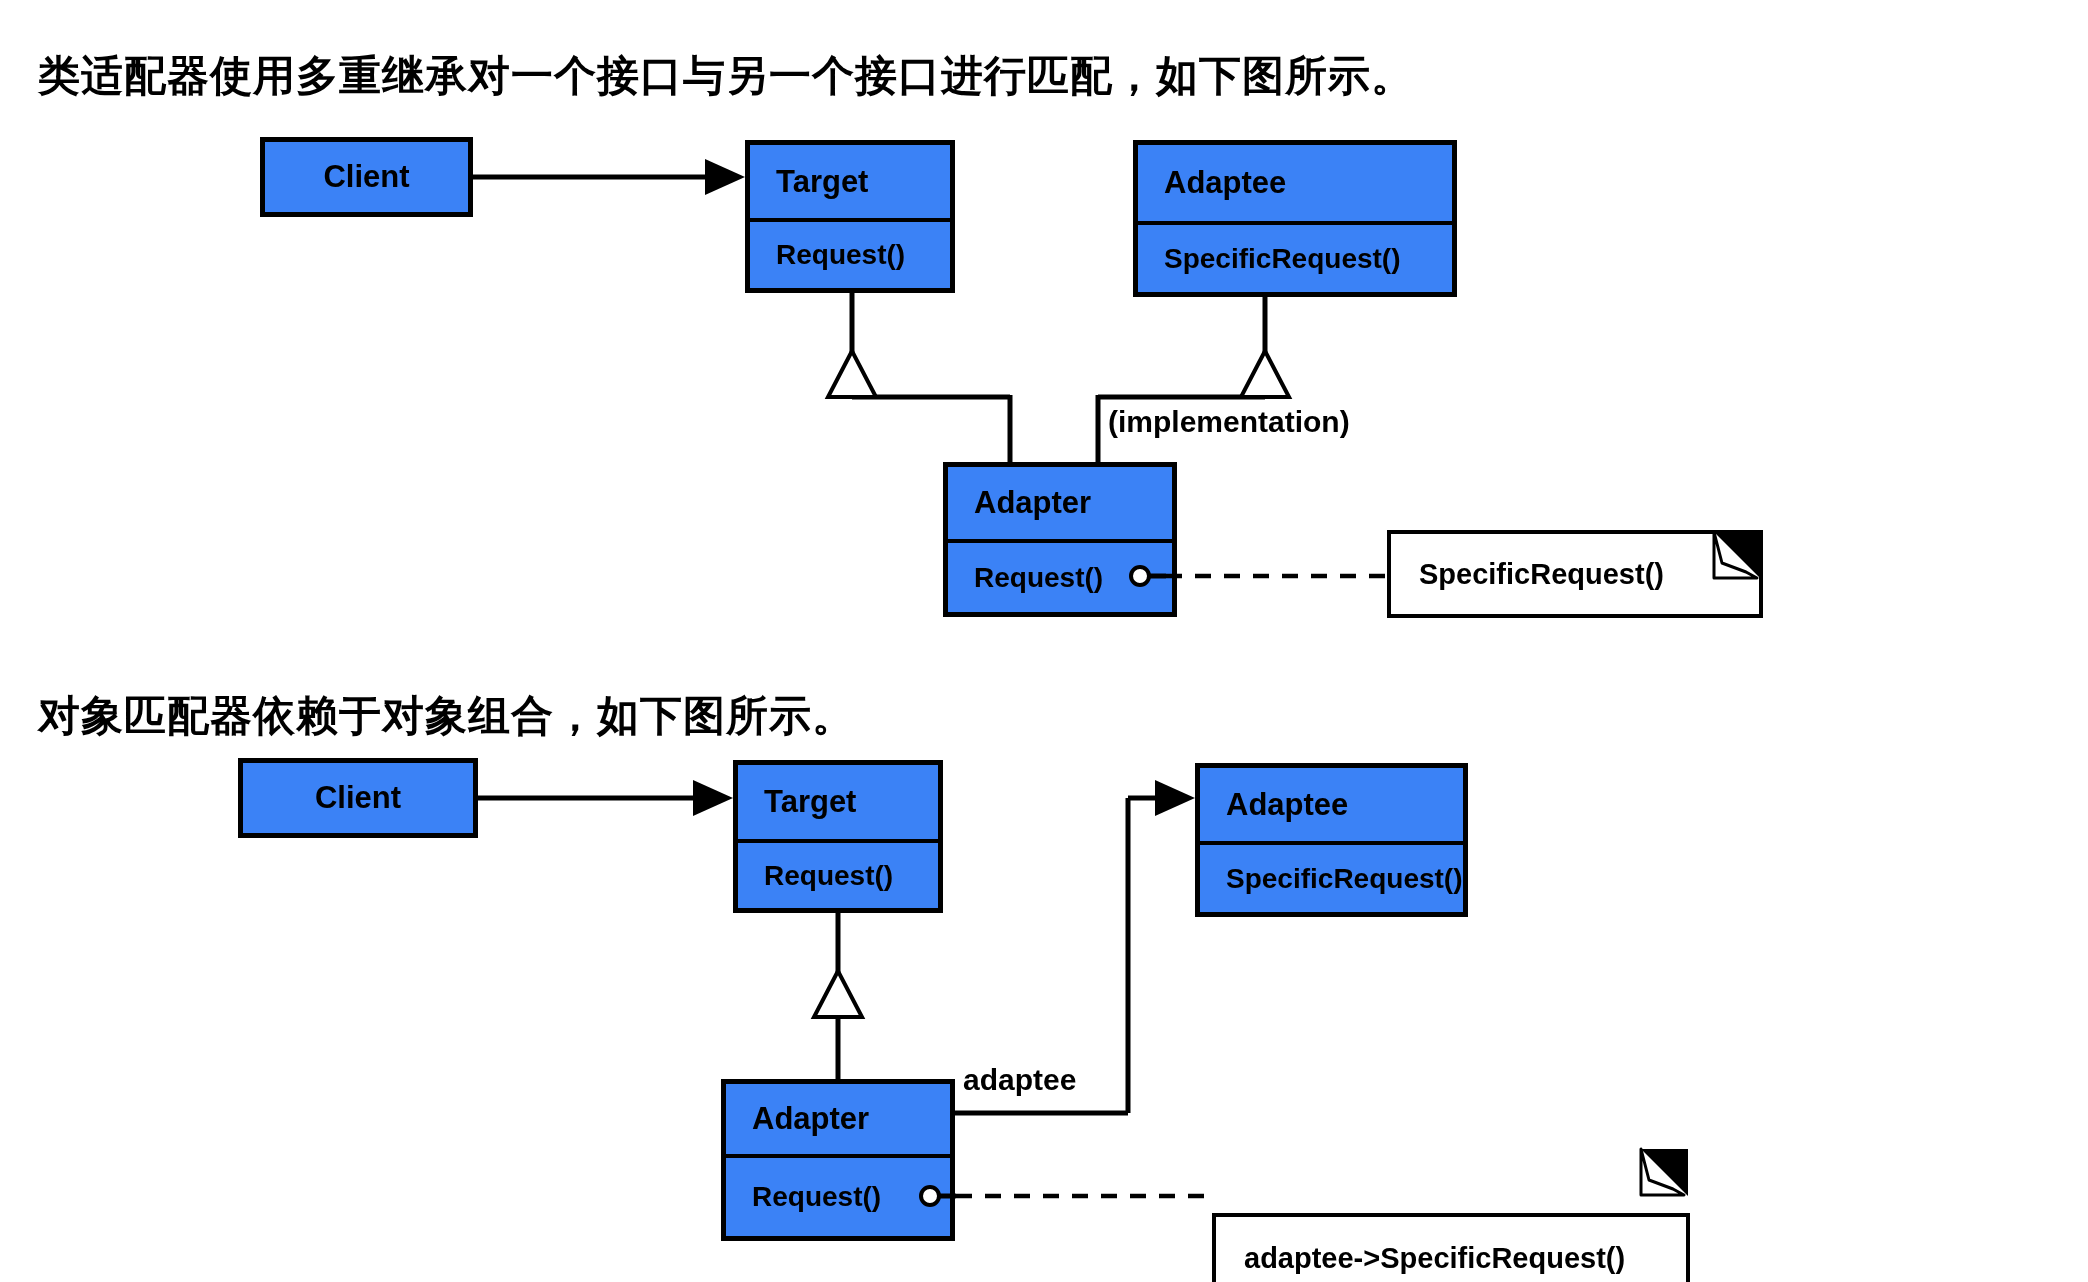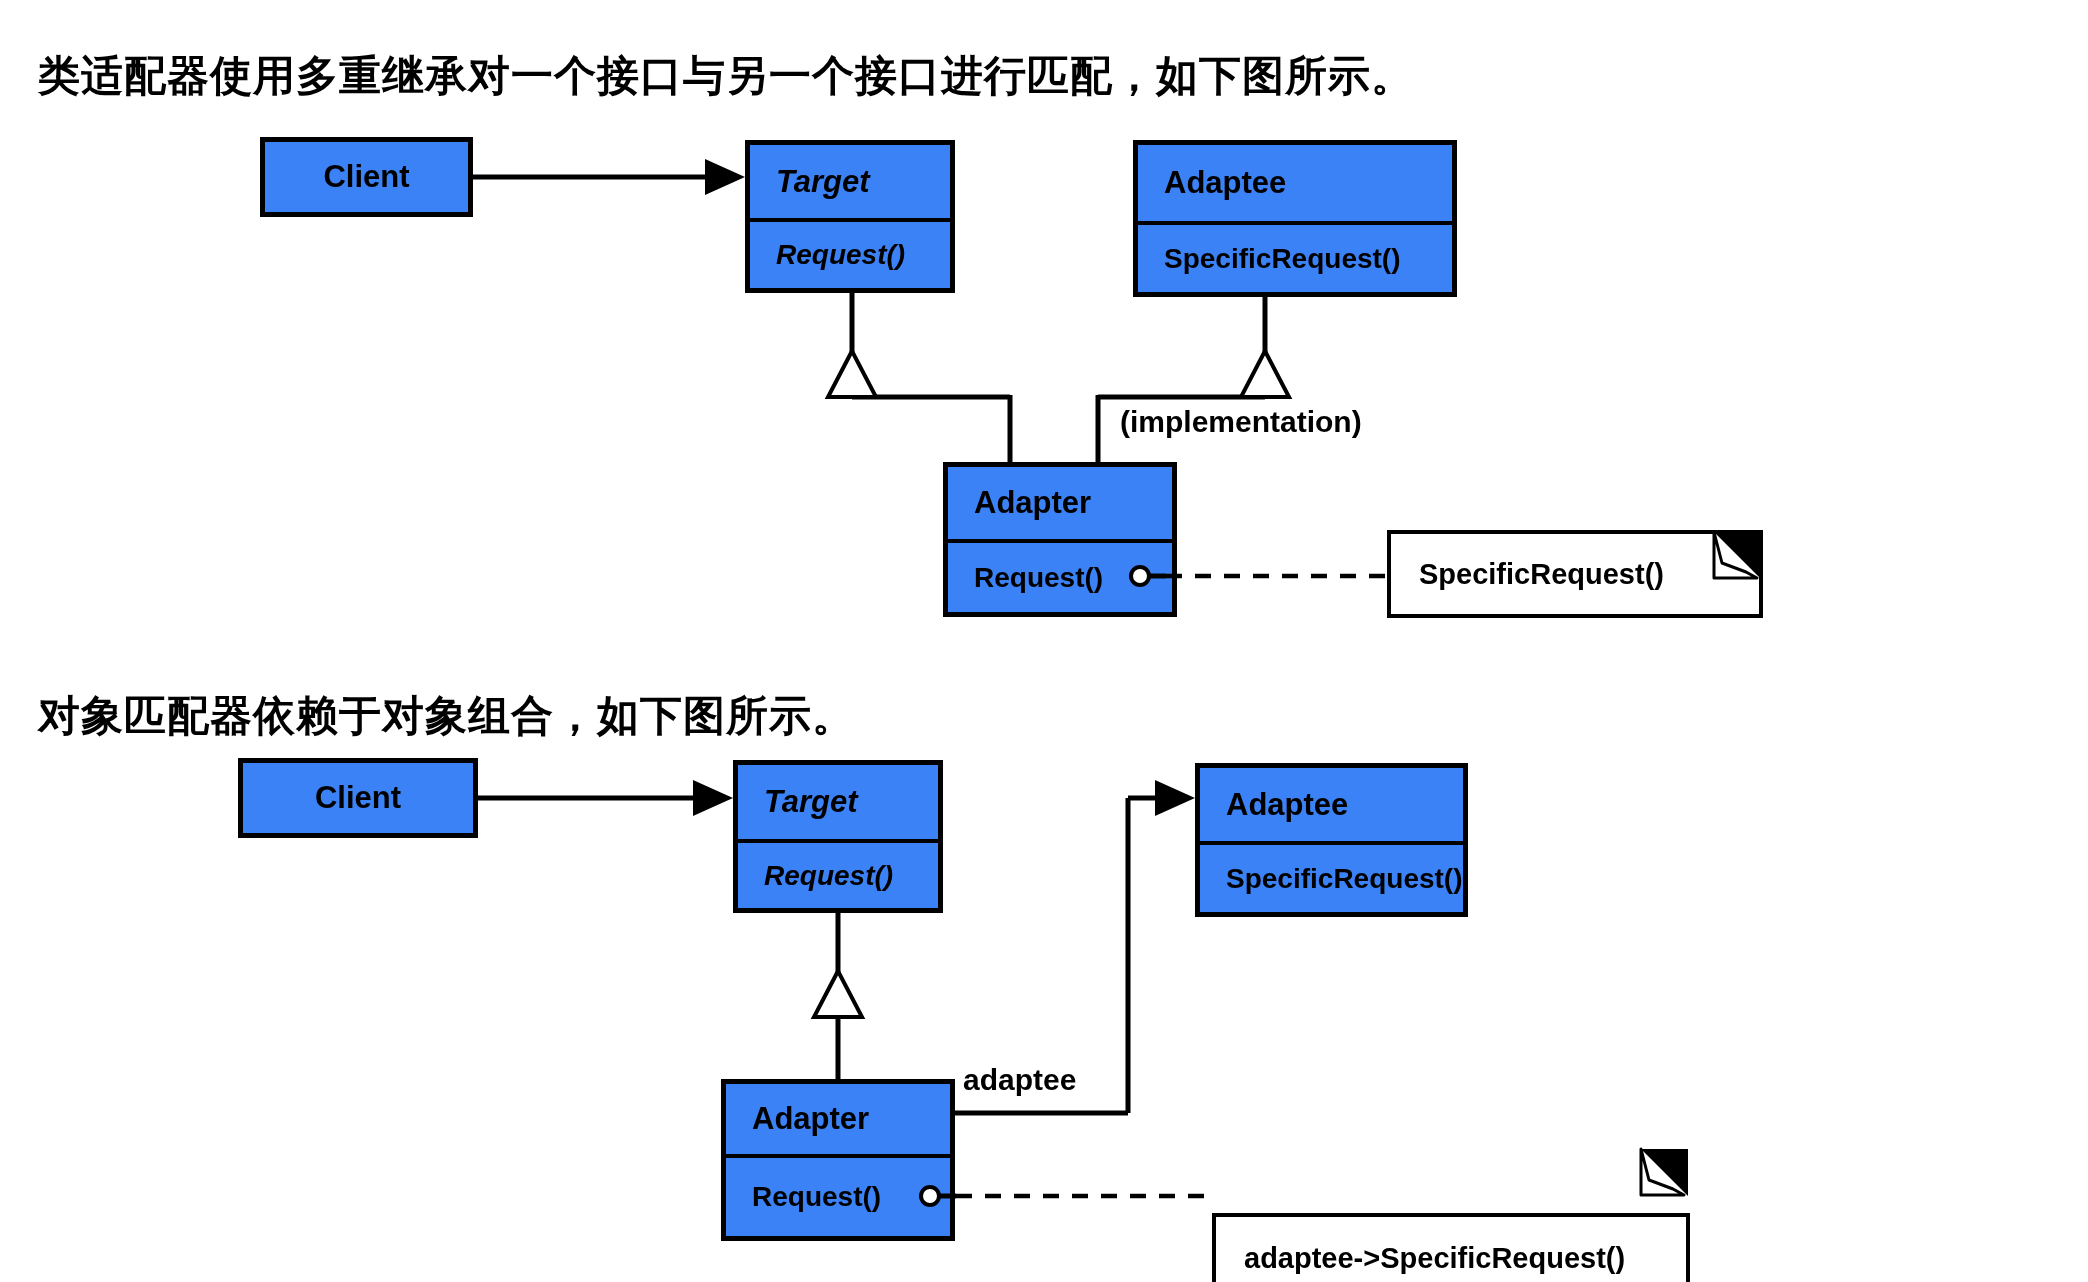--- a/index.html
+++ b/index.html
@@ -38,21 +38,21 @@
   }
   .cmp.method{
     border-top:4px solid #000;
     flex:1;
     font-size:28px;
     font-weight:600;
     text-align:center;
   }
   .box.single{justify-content:center;}
   .box.single .cmp{padding-left:0;justify-content:center;height:100%;}
-  .it{font-style:italic;}
+  .it{}
   .note{
     position:absolute;
     border:4px solid #000;
     background:#fff;
     box-sizing:border-box;
     display:flex;
     align-items:center;
     padding-left:28px;
     font-size:29px;
     font-weight:600;
@@ -112,21 +112,21 @@
 
   <div class="box" style="left:943px;top:462px;width:234px;height:155px;">
     <div class="cmp" style="height:72px;">Adapter</div>
     <div class="cmp method">Request()</div>
   </div>
 
   <div class="note" style="left:1387px;top:530px;width:376px;height:88px;">
     <span>SpecificRequest()</span>
   </div>
 
-  <span class="lbl" style="left:1108px;top:405px;margin-left:12px;">(implementation)</span>
+  <span class="lbl" style="left:1108px;top:405px;">(implementation)</span>
 
   <div class="box single" style="left:238px;top:758px;width:240px;height:80px;">
     <div class="cmp">Client</div>
   </div>
 
   <div class="box" style="left:733px;top:760px;width:210px;height:153px;">
     <div class="cmp it" style="height:74px;">Target</div>
     <div class="cmp method it">Request()</div>
   </div>
 

